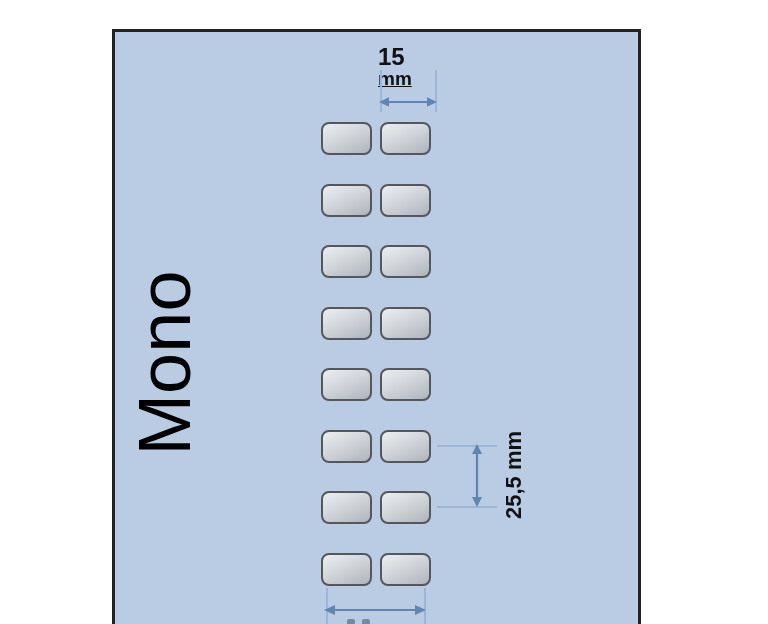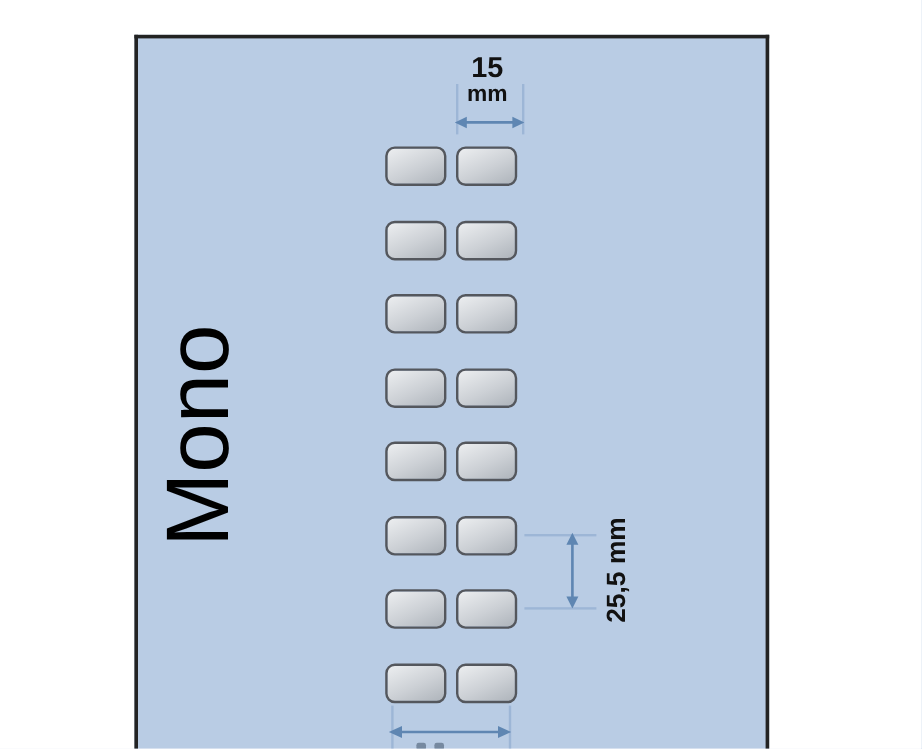--- a/index.html
+++ b/index.html
@@ -32,23 +32,23 @@
   .keys{
     position:absolute;left:321px;top:122px;
     display:flex;flex-direction:column;gap:28.5px;
   }
   .key-row{display:flex;gap:8px;}
   .key{
     width:51px;height:33px;border-radius:8px;
     border:2.5px solid var(--button-border);
     background:linear-gradient(155deg,var(--button-face-light) 0%,var(--button-face-mid) 55%,var(--button-face-dark) 100%);
   }
-  .dim-text{color:var(--dim-text);font-weight:bold;text-align:center;line-height:1.05;}
+  .dim-text{color:var(--dim-text);font-weight:bold;line-height:1.05;}
   .dim-top-value{position:absolute;left:378px;top:44px;width:56px;font-size:24px;}
-  .dim-top-unit{position:absolute;left:378px;top:69px;width:56px;font-size:19px;}
+  .dim-top-unit{position:absolute;left:378px;top:69px;width:56px;font-size:19px;text-decoration:underline;}
   .tick{position:absolute;background:var(--dim-line);}
   .tick-top-left{left:380px;top:70px;width:2px;height:42px;}
   .tick-top-right{left:435px;top:70px;width:2px;height:42px;}
   .tick-right-upper{left:437px;top:445px;width:60px;height:2px;}
   .tick-right-lower{left:437px;top:506px;width:60px;height:2px;}
   .tick-bottom-left{left:326px;top:588px;width:2px;height:36px;}
   .tick-bottom-right{left:424px;top:588px;width:2px;height:36px;}
   .arrow-svg{position:absolute;color:var(--dim-arrow);display:block;}
   .arrow-top{left:379px;top:94px;}
   .arrow-right{left:469px;top:444px;}

